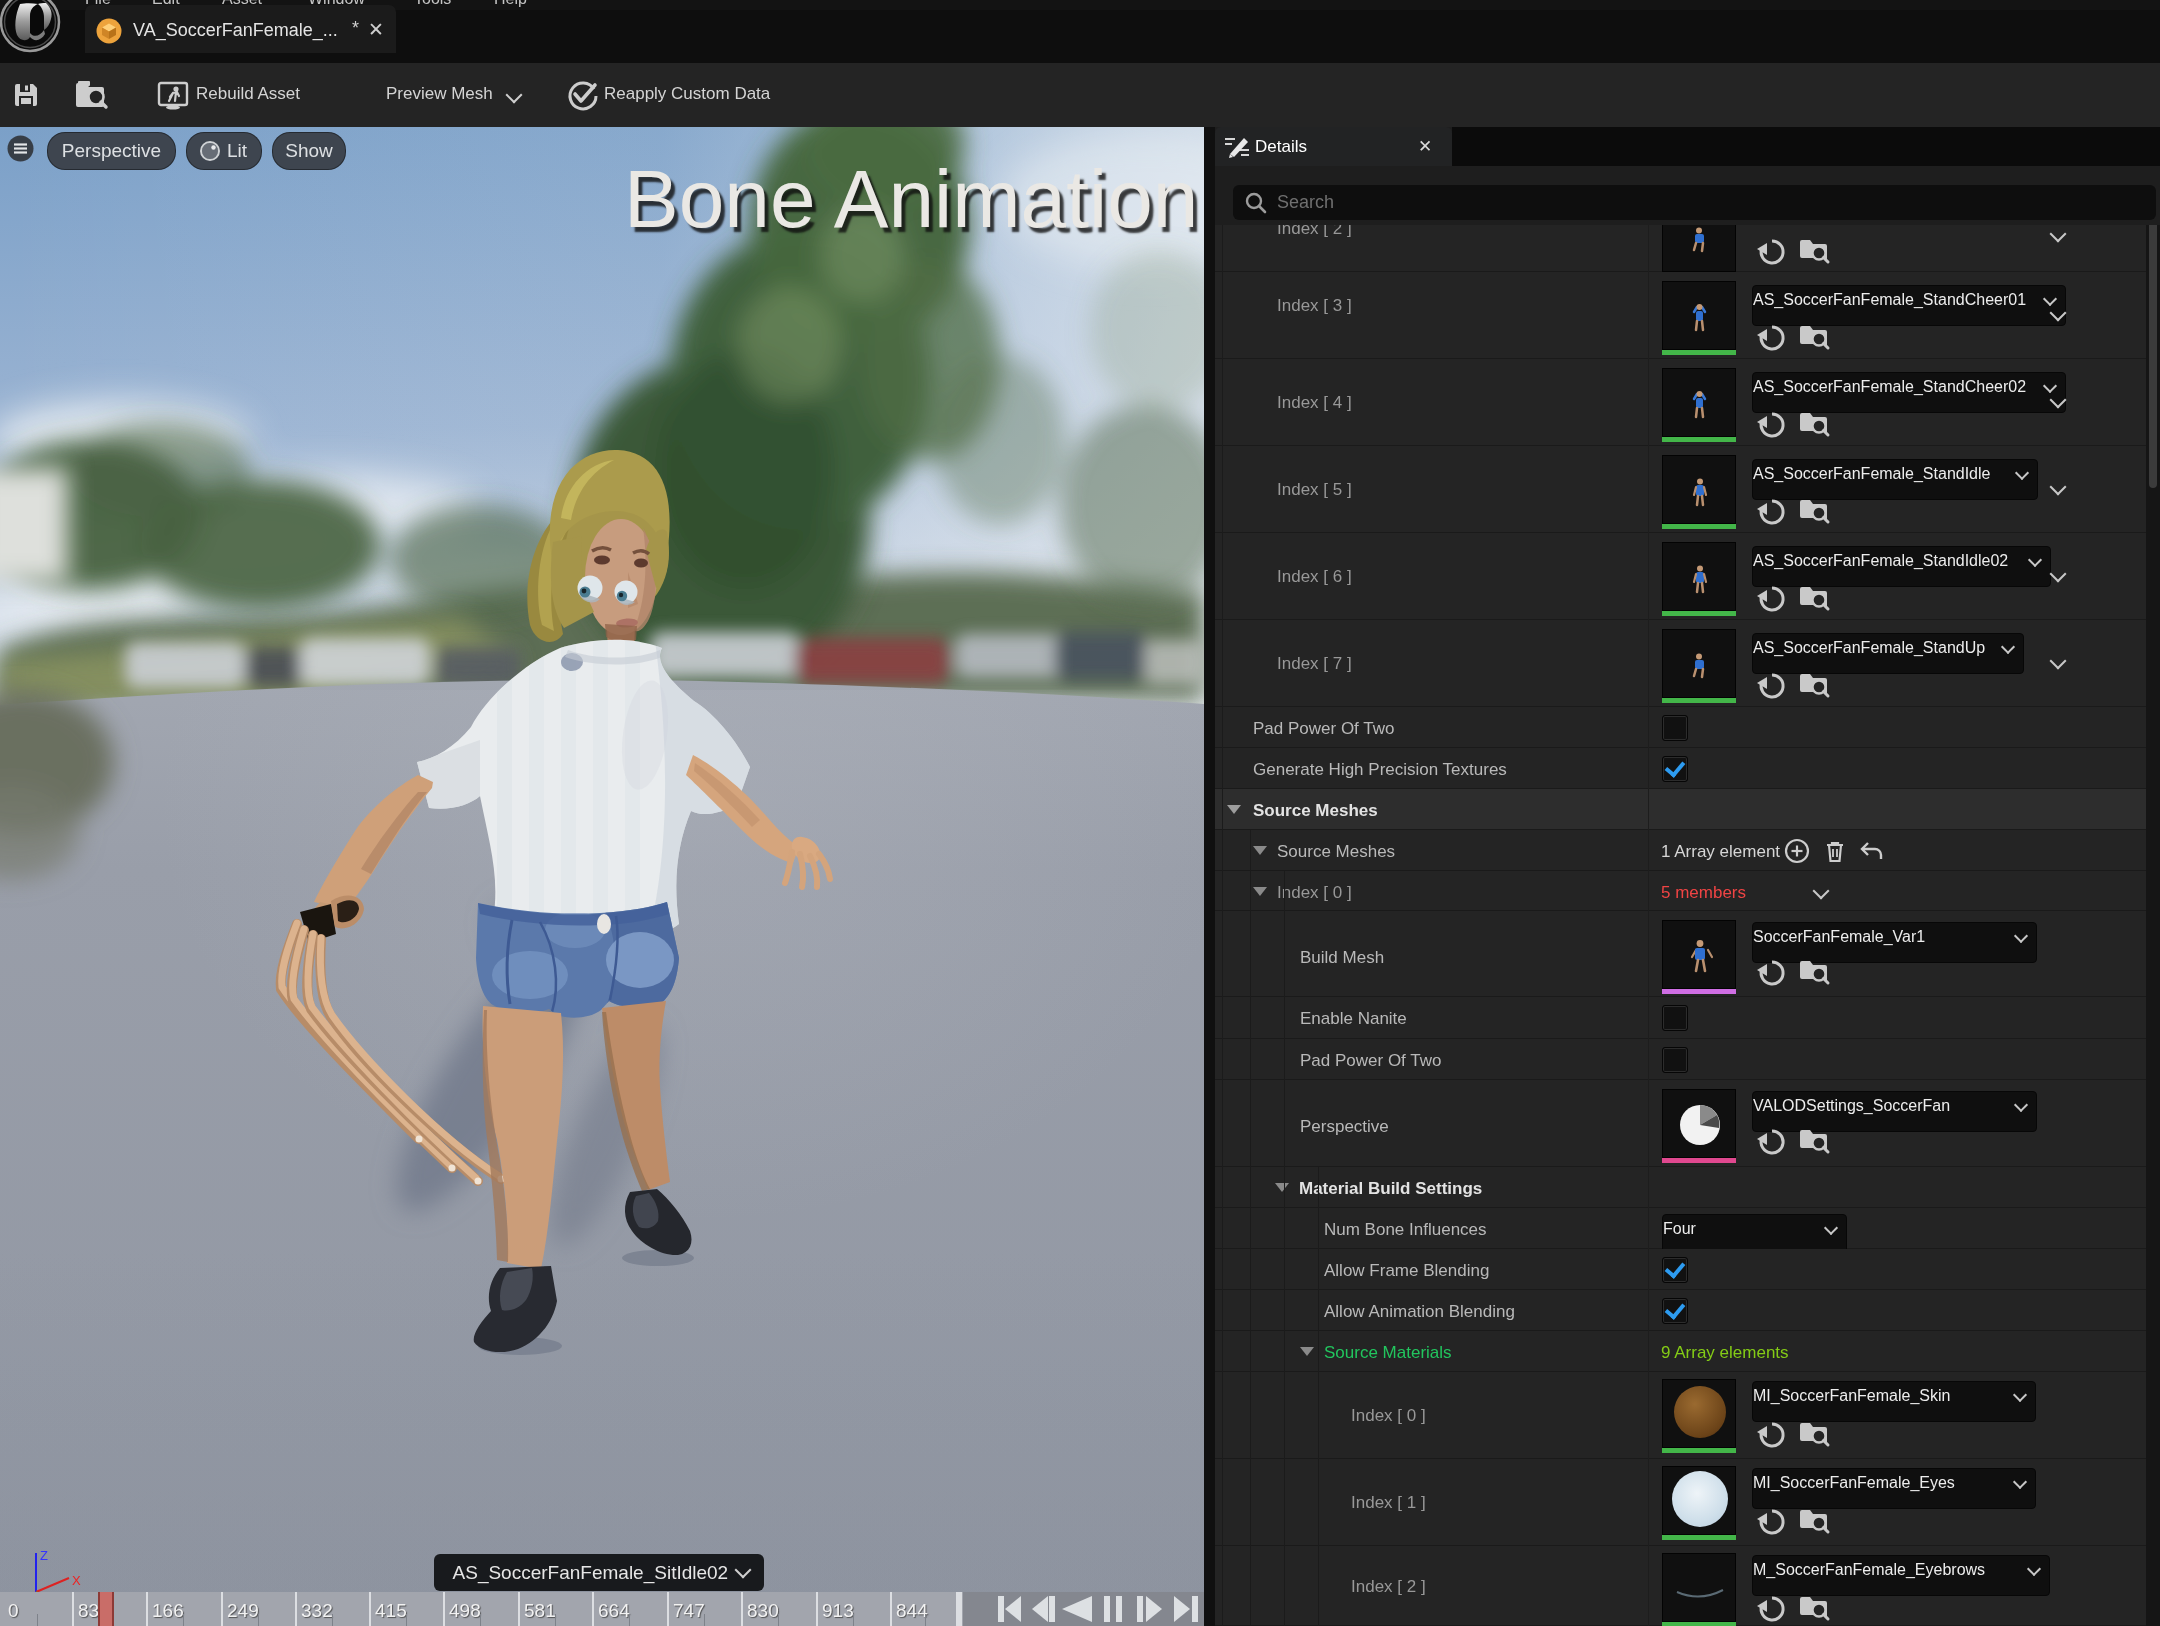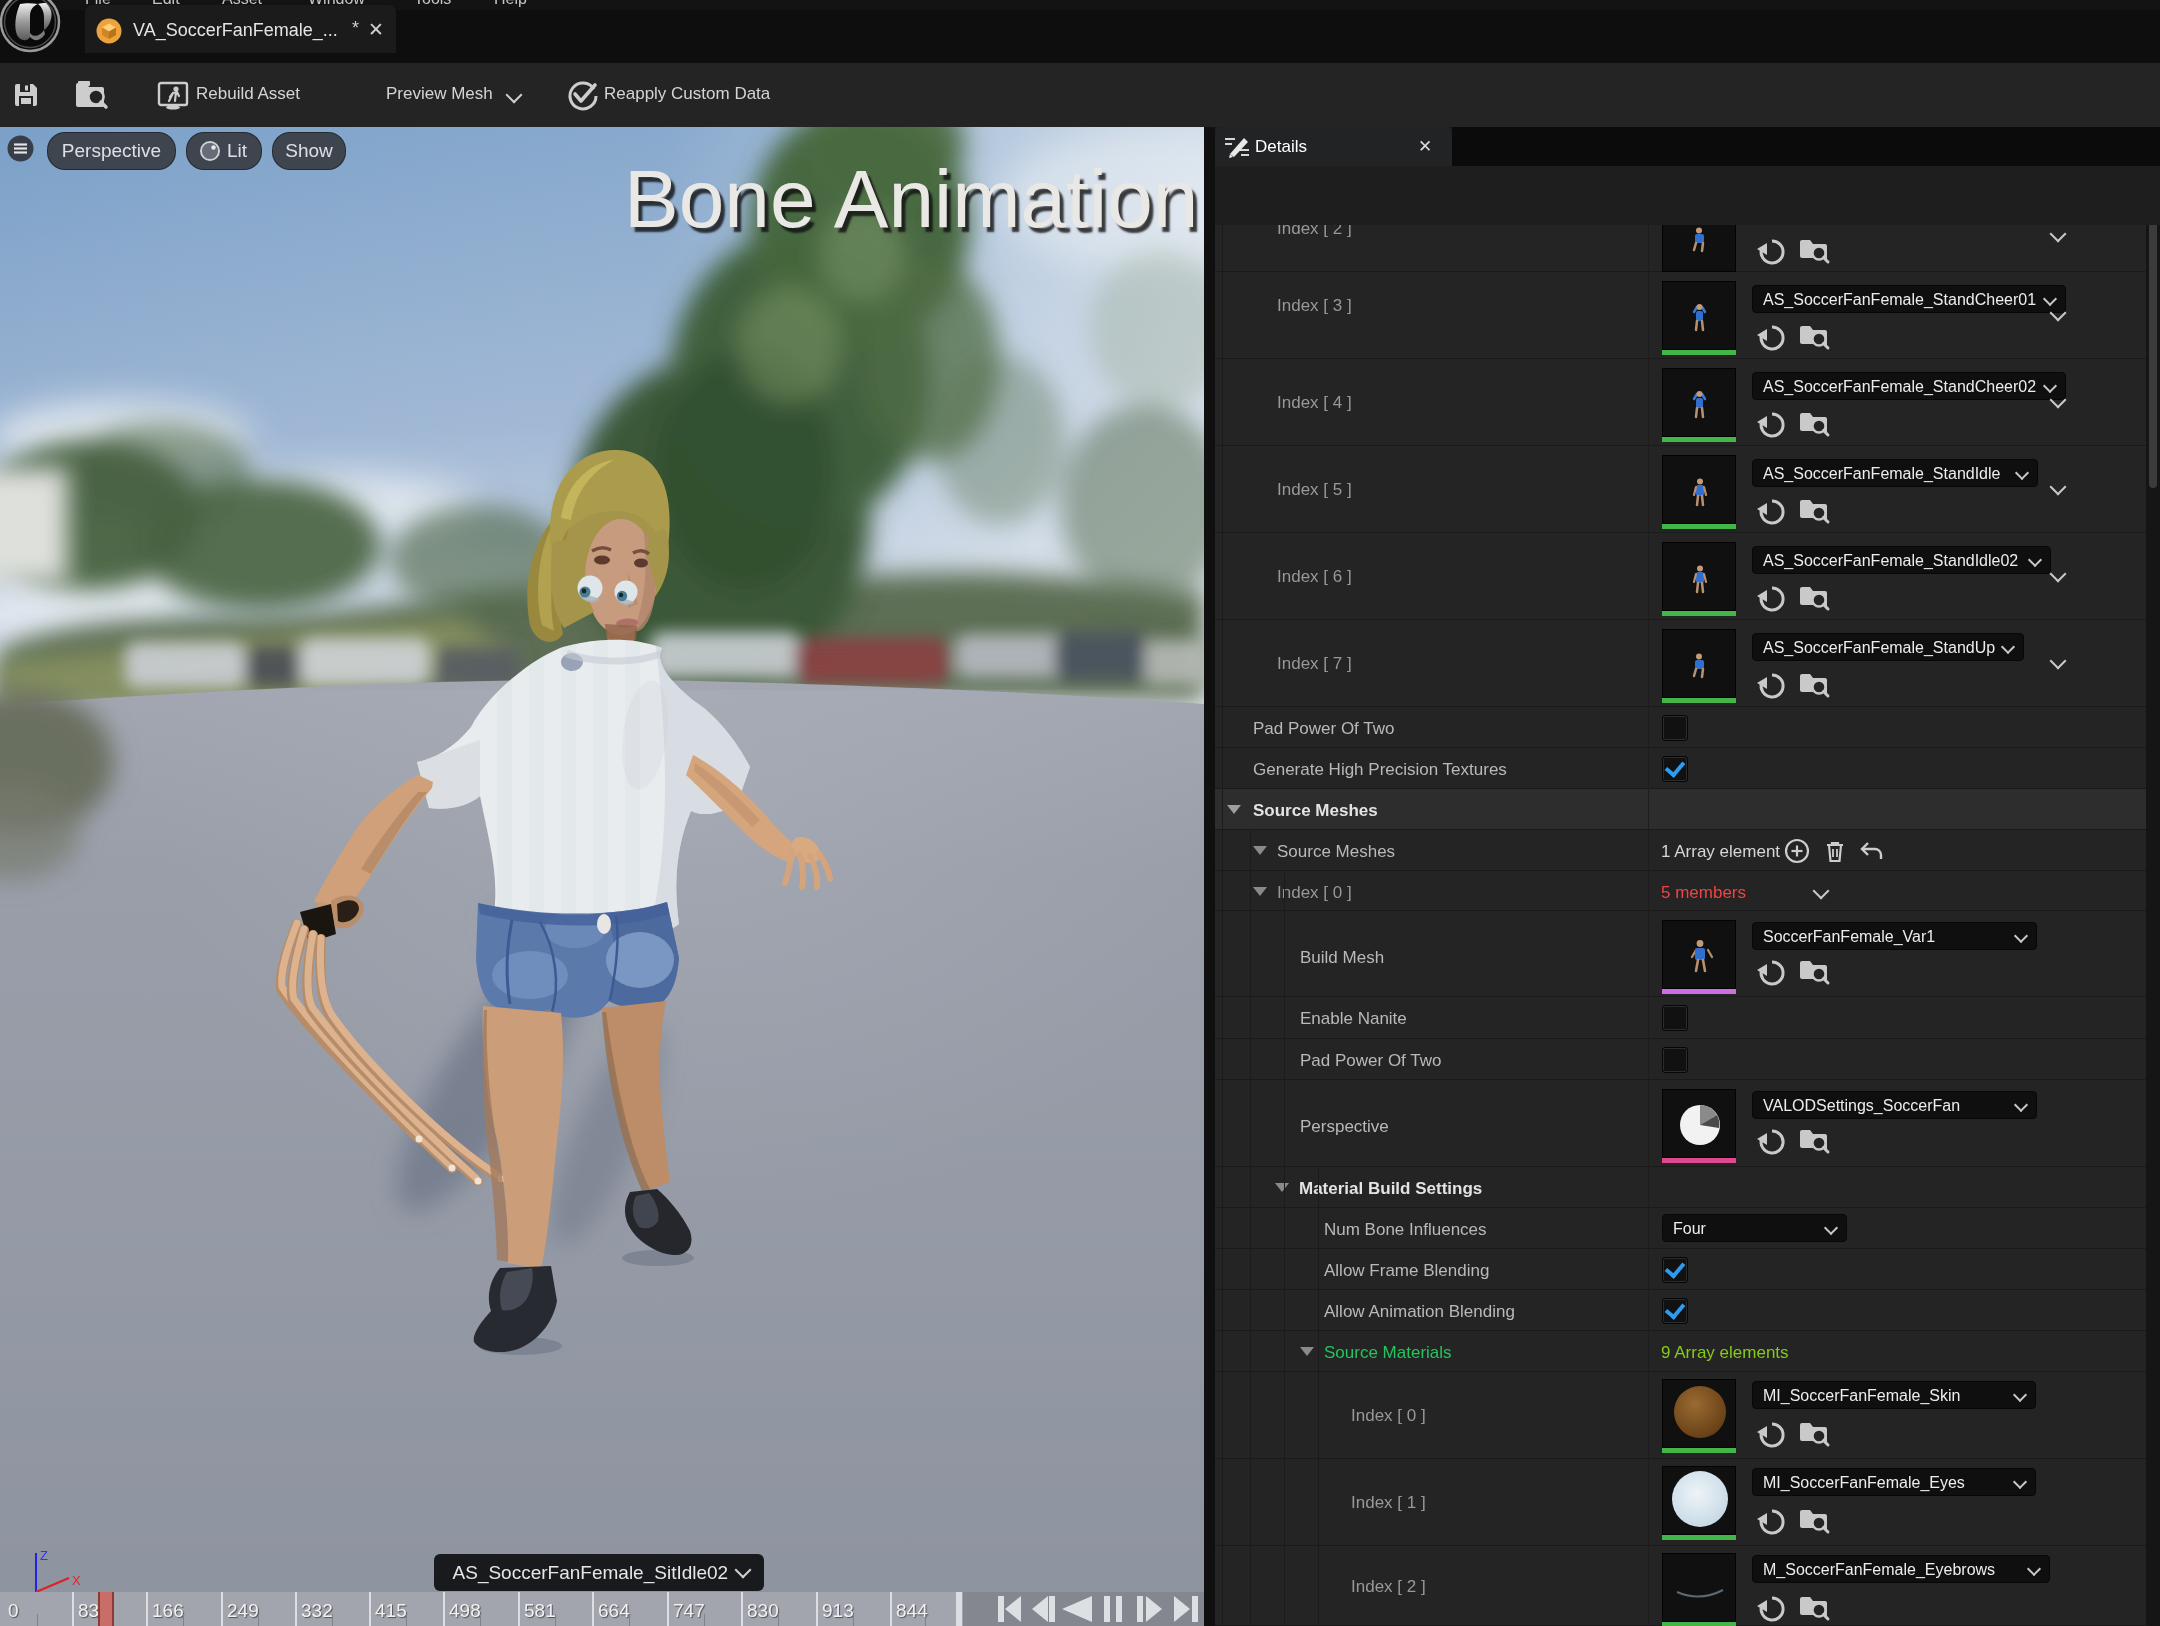--- a/index.html
+++ b/index.html
@@ -10,21 +10,21 @@
 
 #panel{position:absolute;left:1215px;top:127px;width:945px;height:1499px;background:#1e1e1e;overflow:hidden}
 #dtab{position:absolute;left:0px;top:0px;width:237px;height:39px;background:#222324;border-radius:6px 6px 0 0;color:#fff;font-size:17px}
 #dtabrest{position:absolute;left:237px;top:0;width:708px;height:39px;background:#0b0b0b}
 #search{position:absolute;z-index:3;left:18px;top:58px;width:923px;height:35px;background:#0e0e0e;border-radius:6px;color:#6f6f6f;font-size:18px;line-height:35px}
 .row{position:absolute;left:0;width:945px;background:#242424;border-bottom:1px solid #1a1a1a;box-sizing:border-box}
 .rowh{background:#2d2d2d}
 .lbl{position:absolute;color:#b9b9b9;font-size:17px;white-space:nowrap}
 .lblg{color:#989898}
 .bold{font-weight:bold;color:#e3e3e3}
-.dd{position:absolute;height:28px;background:#0f0f0f;border:1px solid #070707;border-radius:4px;color:#ededed;font-size:16px;line-height:27px;padding-left:10px;box-sizing:border-box;white-space:nowrap}
+.dd{position:absolute;height:41px;background:#0f0f0f;border:1px solid #070707;border-radius:4px;color:#ededed;font-size:16px;line-height:27px;box-sizing:border-box;white-space:nowrap}
 .chev{position:absolute;width:10px;height:10px;border-right:2px solid #c8c8c8;border-bottom:2px solid #c8c8c8;transform:rotate(45deg)}
 .chk{position:absolute;width:24px;height:24px;background:#111;border:1px solid #060606;border-radius:3px;box-shadow:inset 0 0 0 1px #2c2c2c}
 .chk.on:after{content:"";position:absolute;left:6px;top:1px;width:8px;height:14px;border-right:4px solid #2d9bf0;border-bottom:4px solid #2d9bf0;transform:rotate(40deg)}
 .thumb{position:absolute;width:74px;height:69px;background:#101010;border:1px solid #030303;box-sizing:border-box}
 .tri{position:absolute;width:0;height:0;border-left:7px solid transparent;border-right:7px solid transparent;border-top:9px solid #9d9d9d}
 .vline{position:absolute;width:1px;background:#1b1b1b}
 .icn{position:absolute}
 #scrollbar{position:absolute;left:2146px;top:166px;width:14px;height:1460px;background:#151515}
 #scrollbar div{position:absolute;left:3px;width:8px;border-radius:4px;background:#3b3b3b}
 
@@ -412,20 +412,24 @@
           <line x1="16" y1="16" x2="26" y2="16"></line>
           <line x1="18" y1="21" x2="26" y2="21"></line>
         </g>
         <path d="M7 20 L21 4 L25 8 L11 23 Z" fill="#e8e8e8"></path>
         <path d="M7 20 L6 24 L10 23 Z" fill="#e8e8e8"></path>
       </svg>
   <span class="abs" style="left:40px;top:10px">Details</span>
   <span class="abs" style="left:203px;top:9px;color:#d9d9d9;font-size:17px">✕</span>
 </div>
 <div id="dtabrest"></div>
+<div id="search"><svg class="icn" style="left:12px;top:7px" width="22" height="22">
+        <circle cx="9" cy="9" r="7" fill="none" stroke="#9c9c9c" stroke-width="2.4"></circle>
+        <line x1="14" y1="14" x2="20" y2="20" stroke="#9c9c9c" stroke-width="2.6" stroke-linecap="round"></line>
+      </svg><span style="margin-left:44px">Search</span></div>
 <div style="position:absolute;left:0;top:39px;width:945px;height:59px;background:#1e1e1e;z-index:2"></div>
 <div id="rows">
 <div class="row " style="top:98px;height:47px">
         <span class="lbl lblg" style="left:62px;top:-6px">Index [ 2 ]</span>
         <div class="thumb" style="left:447px;top:-22px">
           <svg style="position:absolute;left:21px;top:17px" width="32" height="40" viewBox="0 0 32 40">
             <g stroke-linecap="round">
               <rect x="11" y="13" width="9" height="9" rx="2" fill="#2f6fd0"></rect>
               <path d="M12 22 l-2 7 m9 -7 l-1 8" stroke="#b9906f" stroke-width="2.5"></path>
               <circle cx="15" cy="9.5" r="3" fill="#c59a76"></circle>

